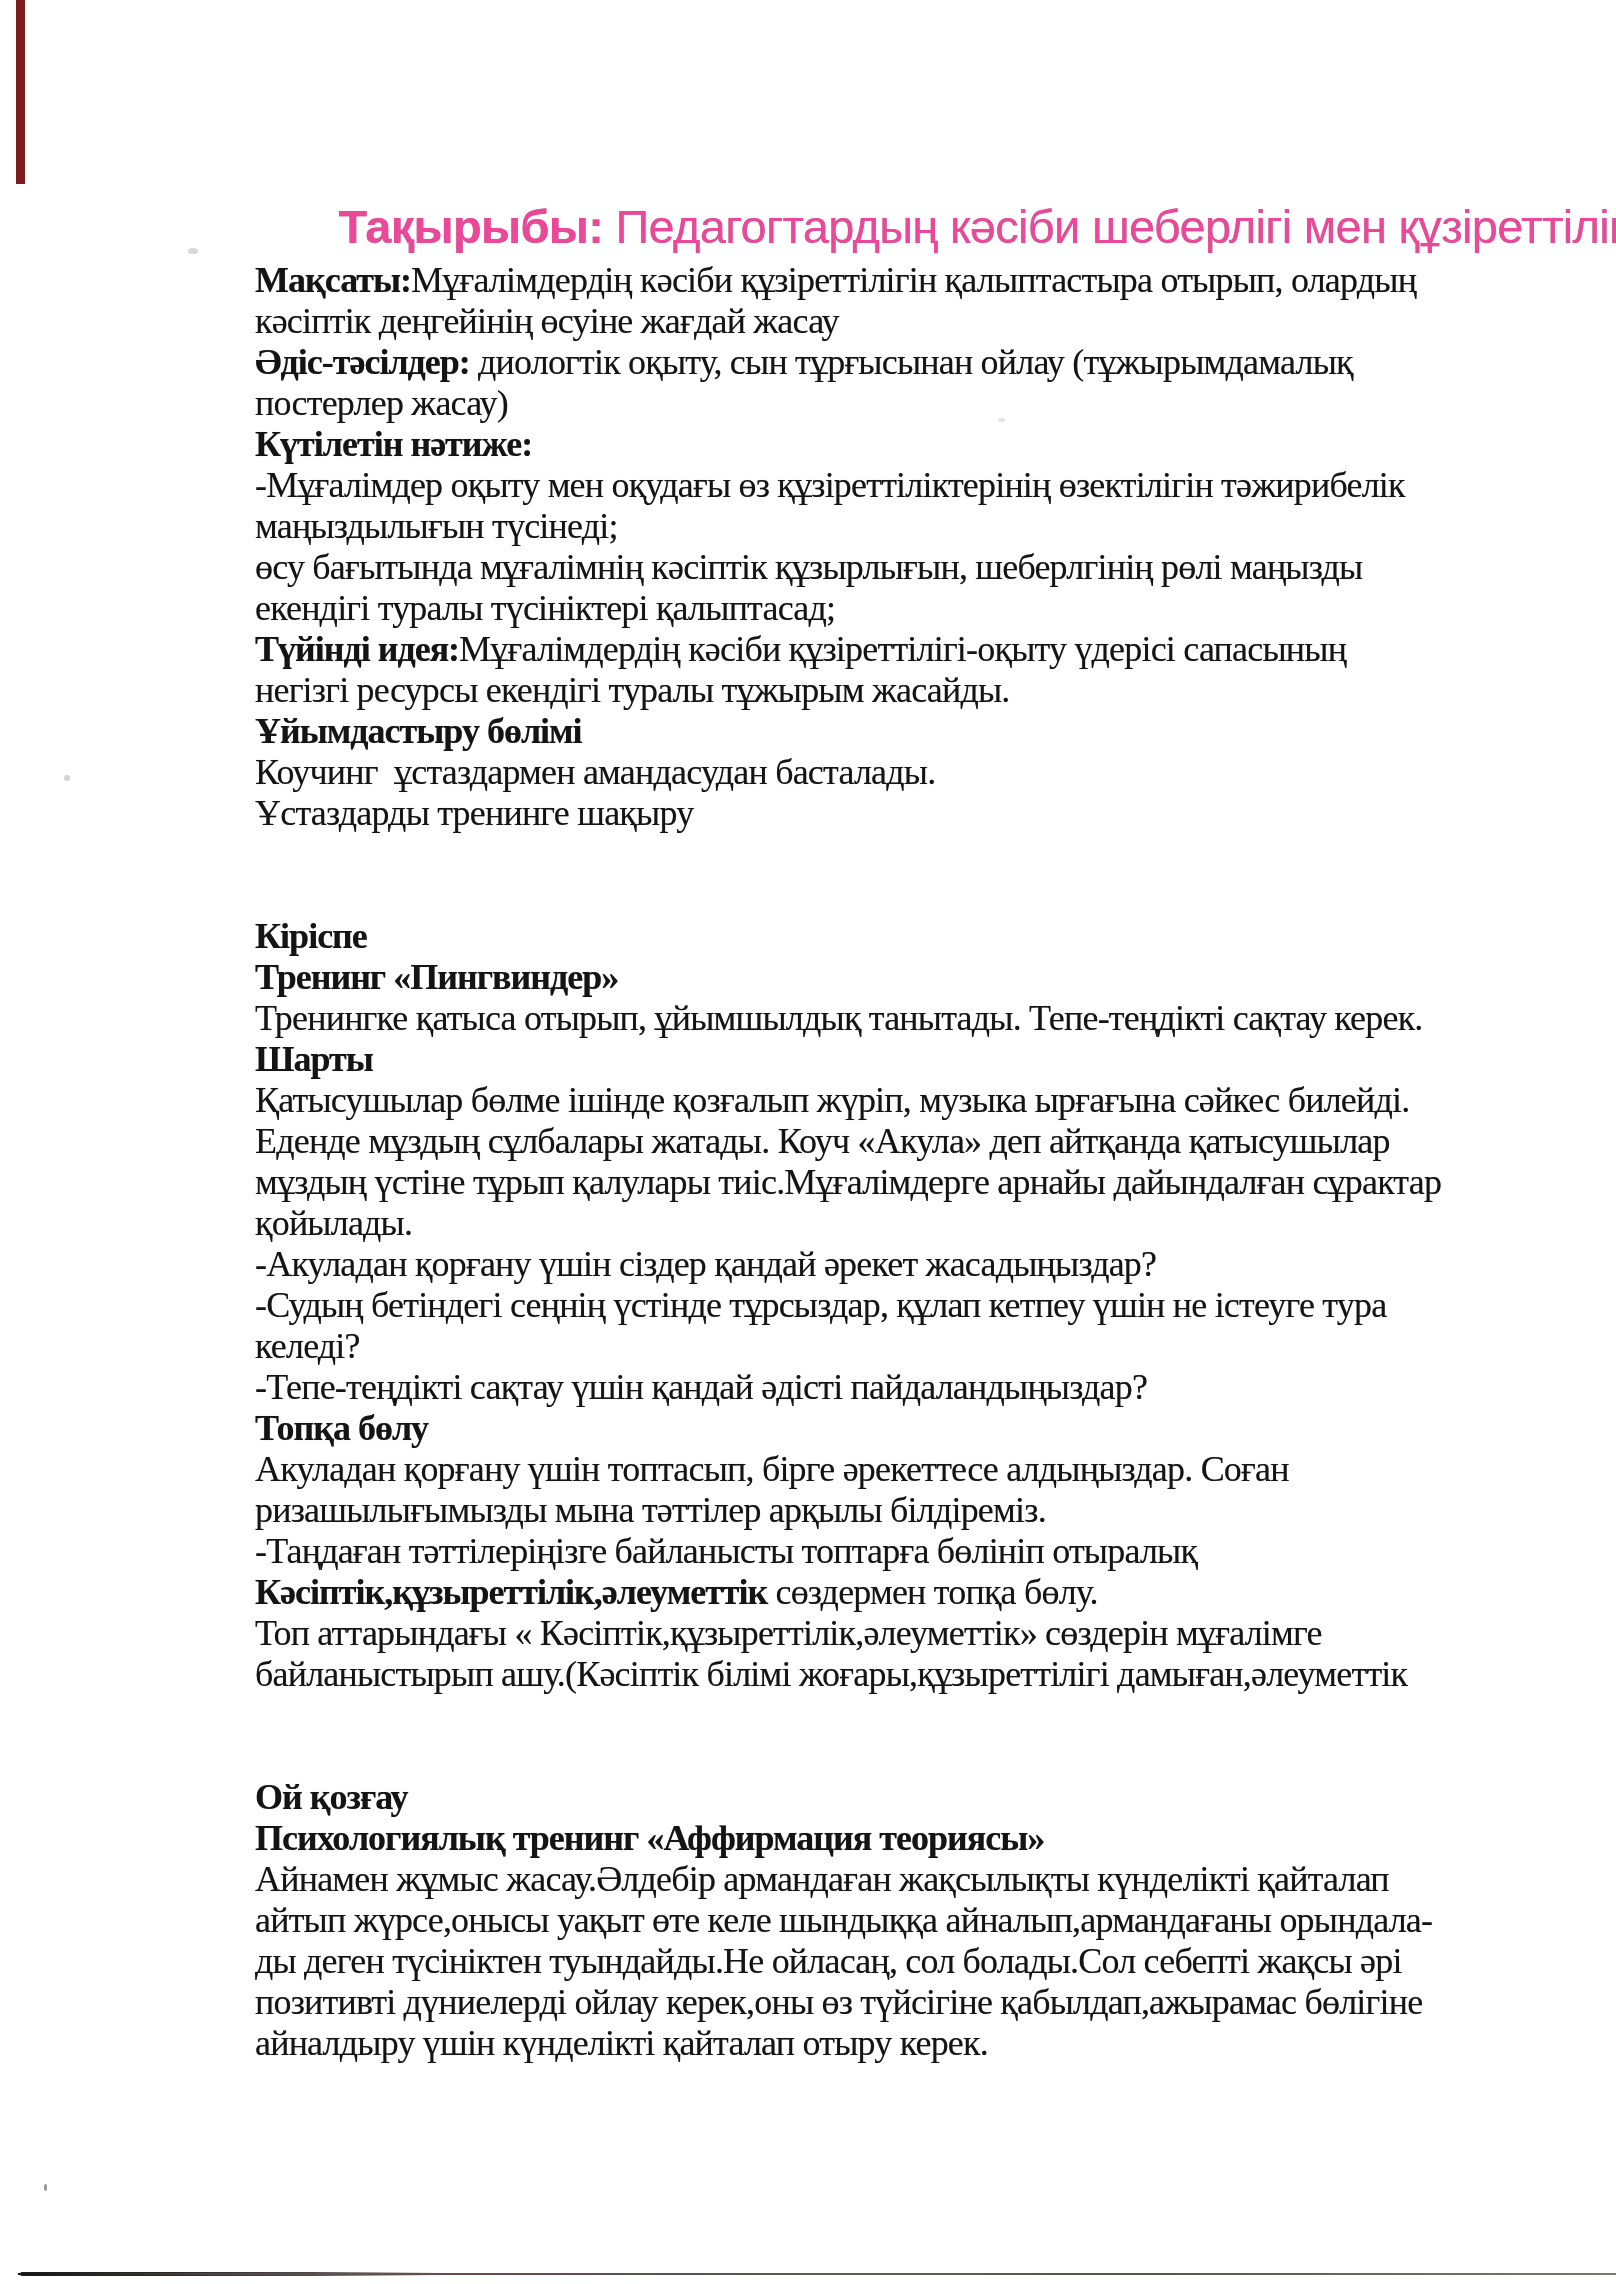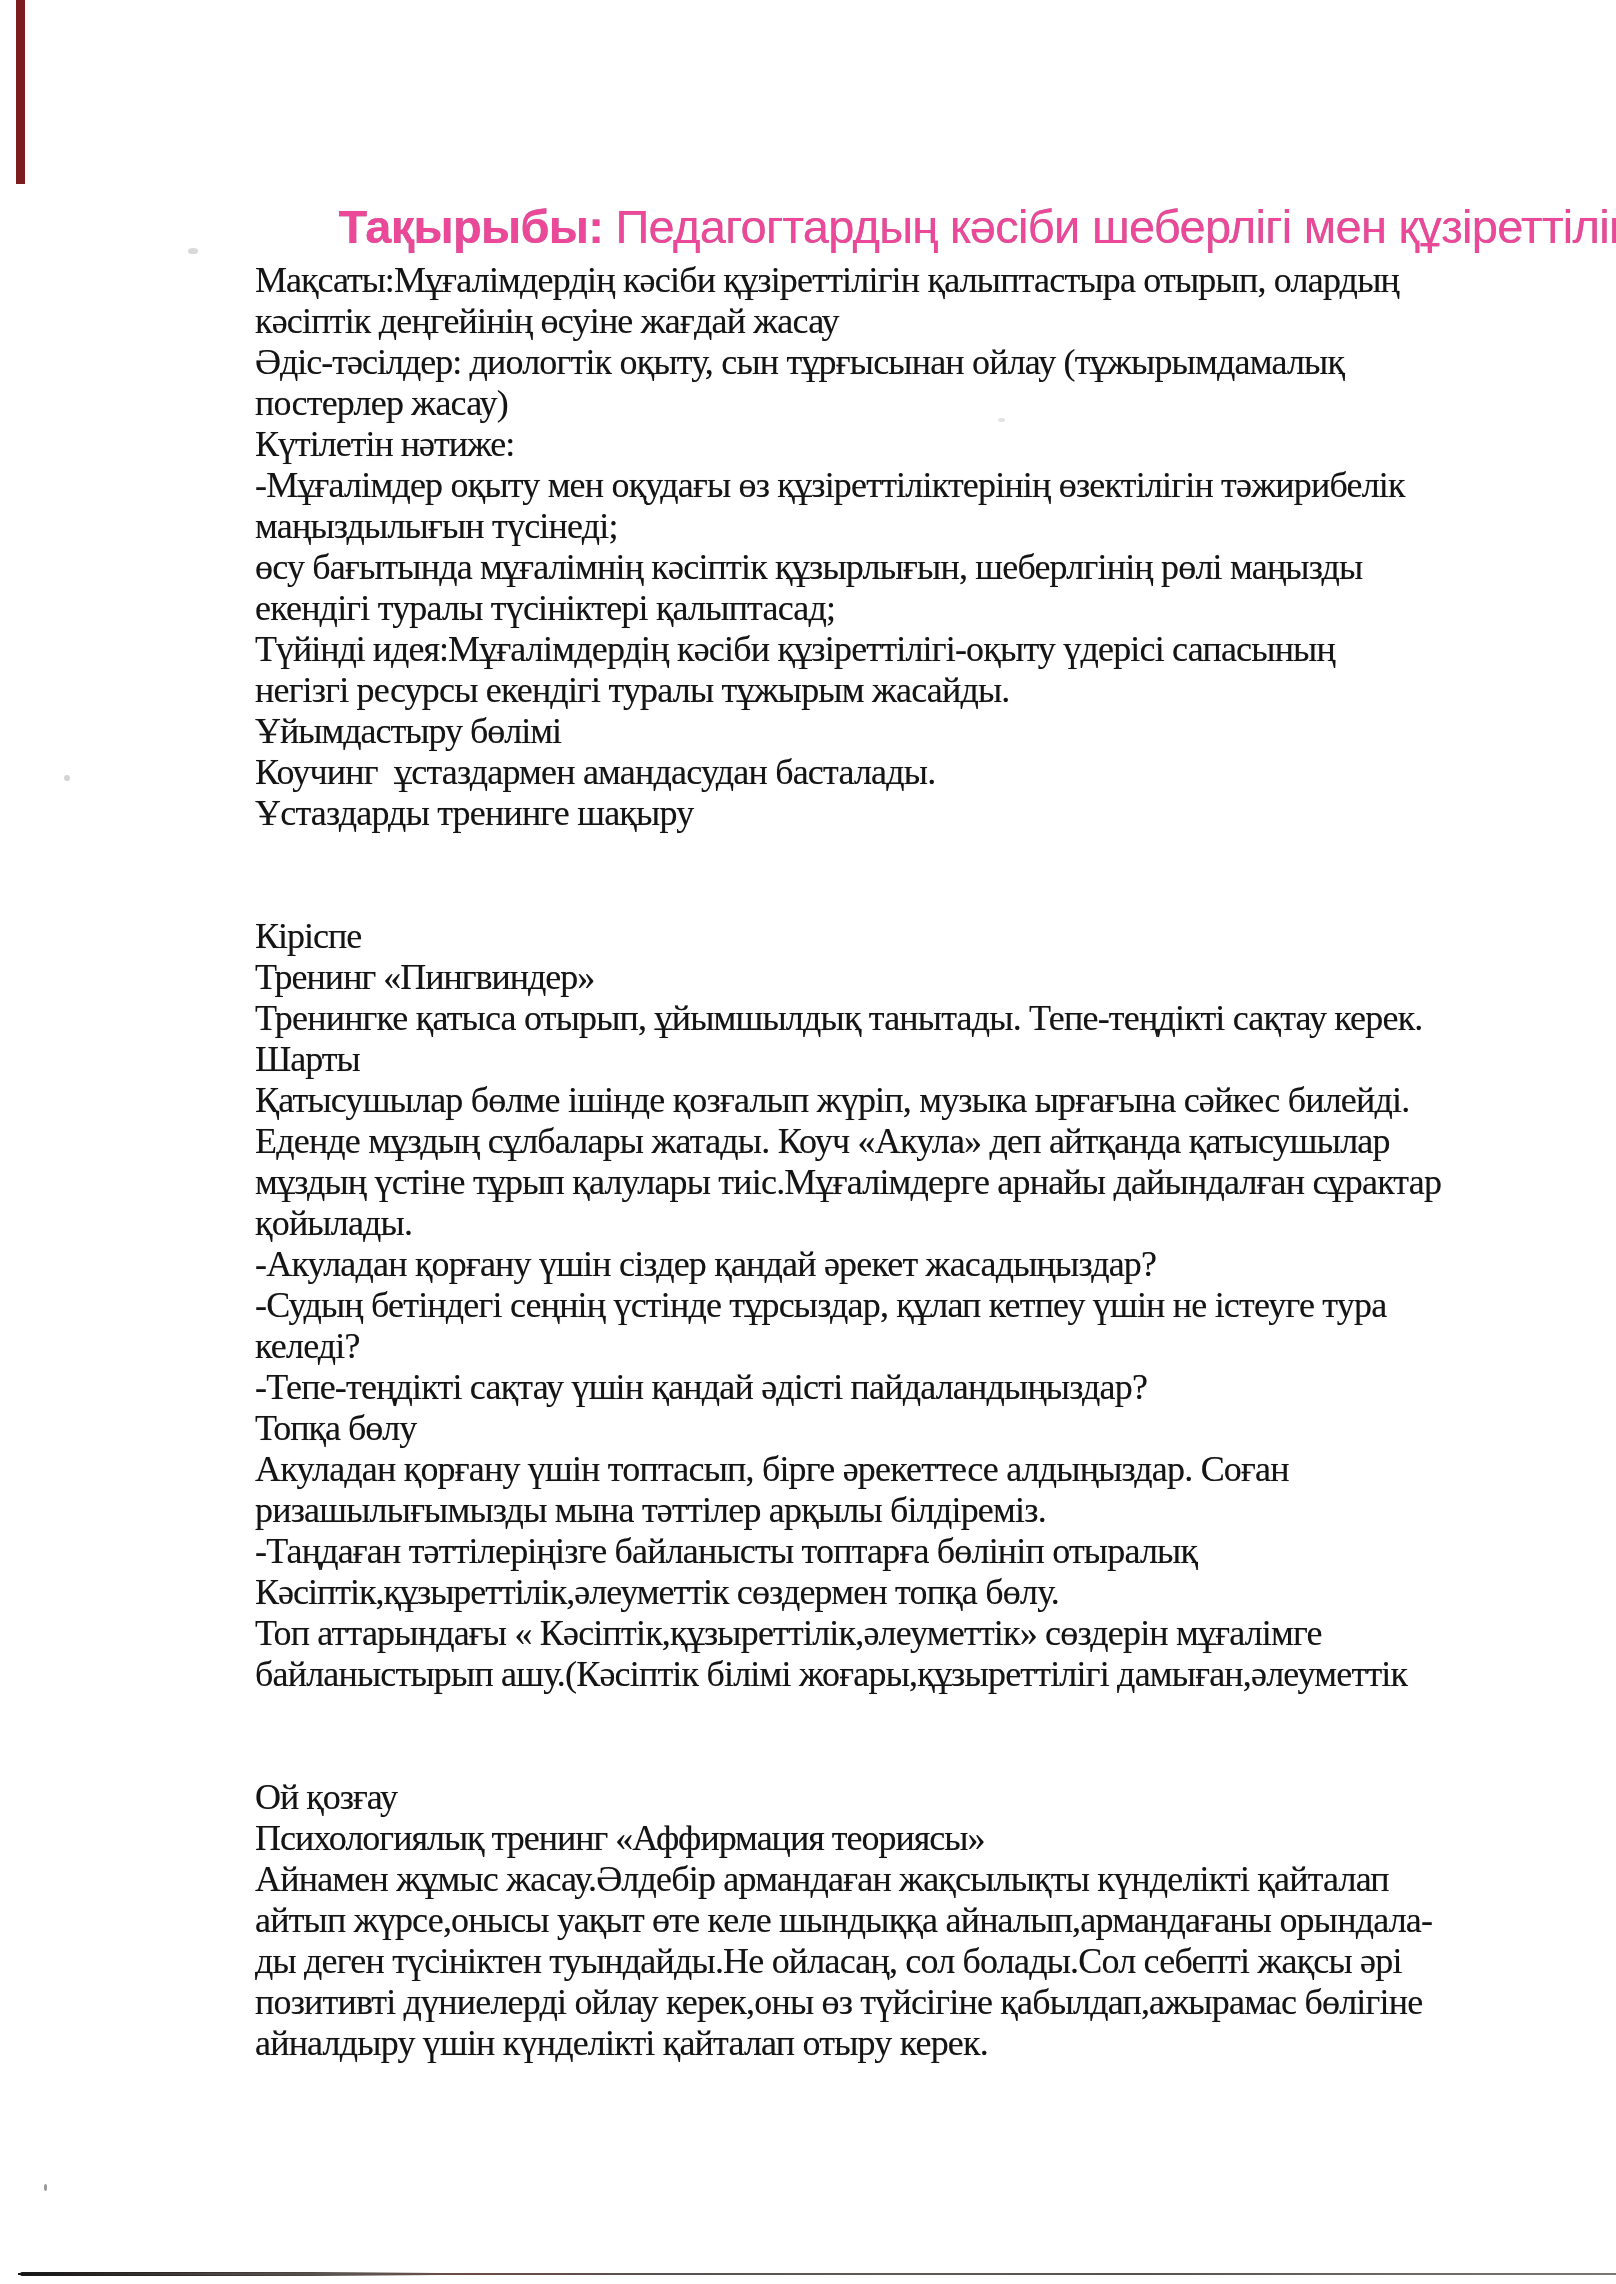--- a/index.html
+++ b/index.html
@@ -31,21 +31,21 @@
     left:255px;top:260px;
     width:1318px;
     font-size:36px;
     line-height:41px;
     letter-spacing:-0.8px;
   }
   #body-lines .line{
     white-space:pre;
     height:41px;
   }
-  #body-lines .b{ font-weight:normal; letter-spacing:-1px;margin-top:8px; }
+  #body-lines .b{ font-weight:bold; letter-spacing:-1px;margin-top:8px; }
 
   
   #red-line{
     position:absolute;
     left:16.3px;top:0;
     width:8.5px;height:184px;
     background:#7c1c1c;
     filter:blur(0.4px);
   }
   #bottom-line{

